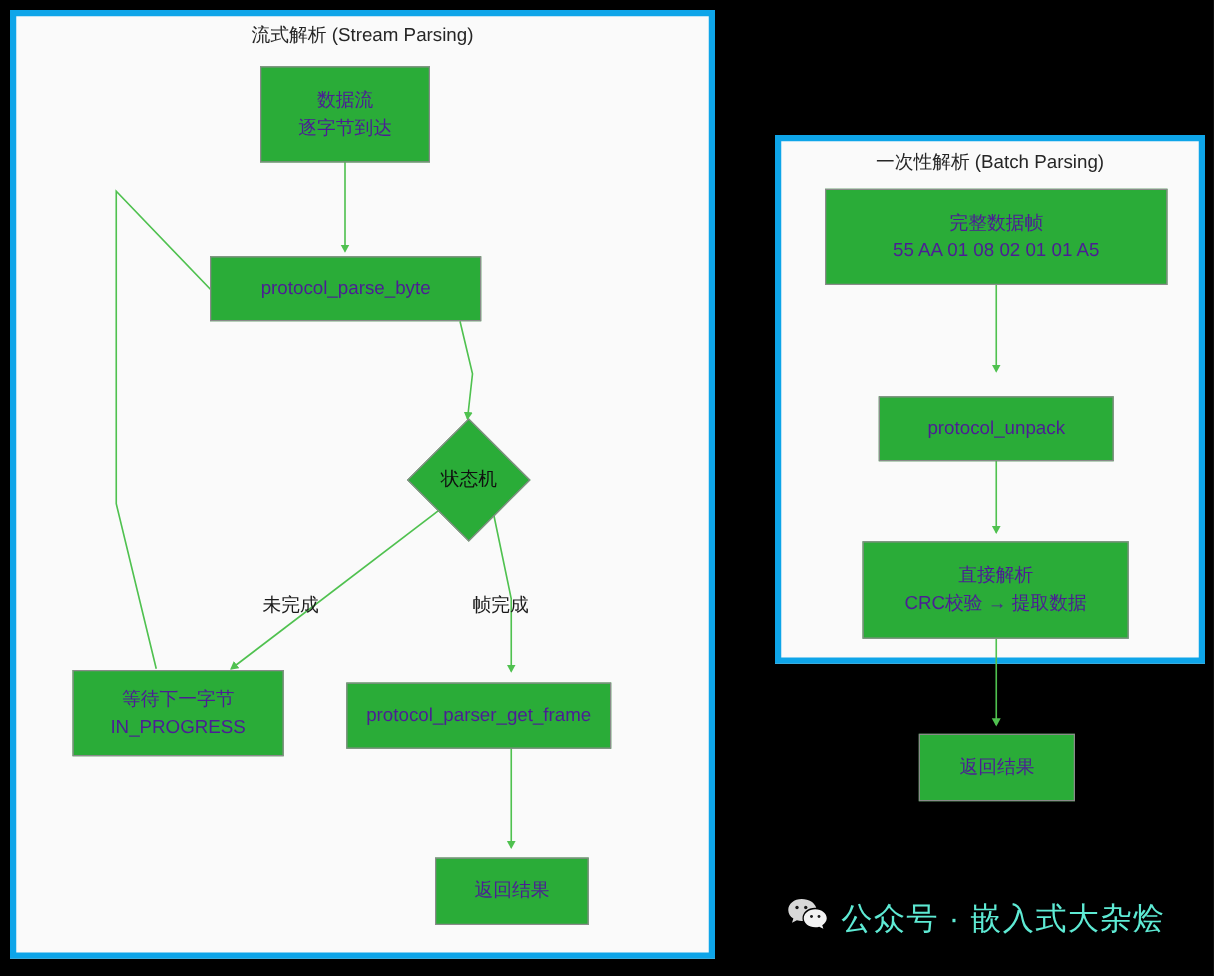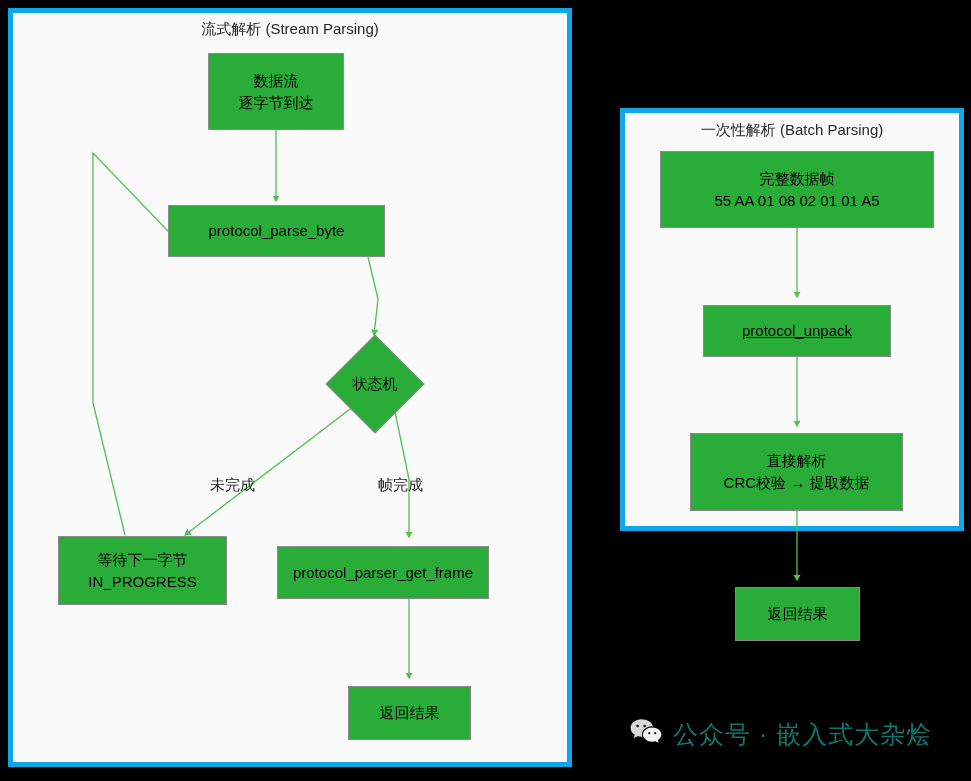--- a/index.html
+++ b/index.html
@@ -37,21 +37,21 @@
 
   .node {
     position: absolute;
     background: #2aac38;
     border: 1px solid #8a8a8a;
     box-sizing: border-box;
     display: flex;
     flex-direction: column;
     align-items: center;
     justify-content: center;
-    color: #000000;
+    color: #4c1d95;
     font-size: 15px;
     line-height: 22px;
     text-align: center;
     white-space: nowrap;
   }
   .node .ln { display: block; }
 
   .diamond {
     position: absolute;
     background: #2aac38;
@@ -87,21 +87,21 @@
     pointer-events: none;
   }
 
   .watermark {
     position: absolute;
     display: flex;
     align-items: center;
     gap: 11px;
   }
   .watermark .wm-text {
-    color: #0f766e;
+    color: #5eead4;
     font-size: 25px;
     line-height: 30px;
     letter-spacing: 1px;
     white-space: nowrap;
   }
 </style>
 </head>
 <body>
 
 <div class="panel" id="panel-stream">
@@ -175,21 +175,21 @@
     <path d="M172,244 L172,313" stroke="#4fc14f" stroke-width="1.3" fill="none" marker-end="url(#ah-batch)"></path>
 
     <path d="M172,398 L172,467" stroke="#4fc14f" stroke-width="1.3" fill="none" marker-end="url(#ah-batch)"></path>
   </svg>
 
   <div class="node" id="n-full-frame" style="left:35px; top:38px; width:274px; height:77px;">
     <span class="ln">完整数据帧</span>
     <span class="ln">55 AA 01 08 02 01 01 A5</span>
   </div>
 
-  <div class="node" id="n-unpack" style="left:78px; top:192px; width:188px; height:52px;text-decoration:underline;">
+  <div class="node" id="n-unpack" style="left:78px; top:204px; width:188px; height:52px;">
     <span class="ln">protocol_unpack</span>
   </div>
 
   <div class="node" id="n-direct-parse" style="left:65px; top:320px; width:213px; height:78px;">
     <span class="ln">直接解析</span>
     <span class="ln">CRC校验 → 提取数据</span>
   </div>
 
   <div class="node" id="n-batch-return" style="left:110px; top:474px; width:125px; height:54px;">
     <span class="ln">返回结果</span>

